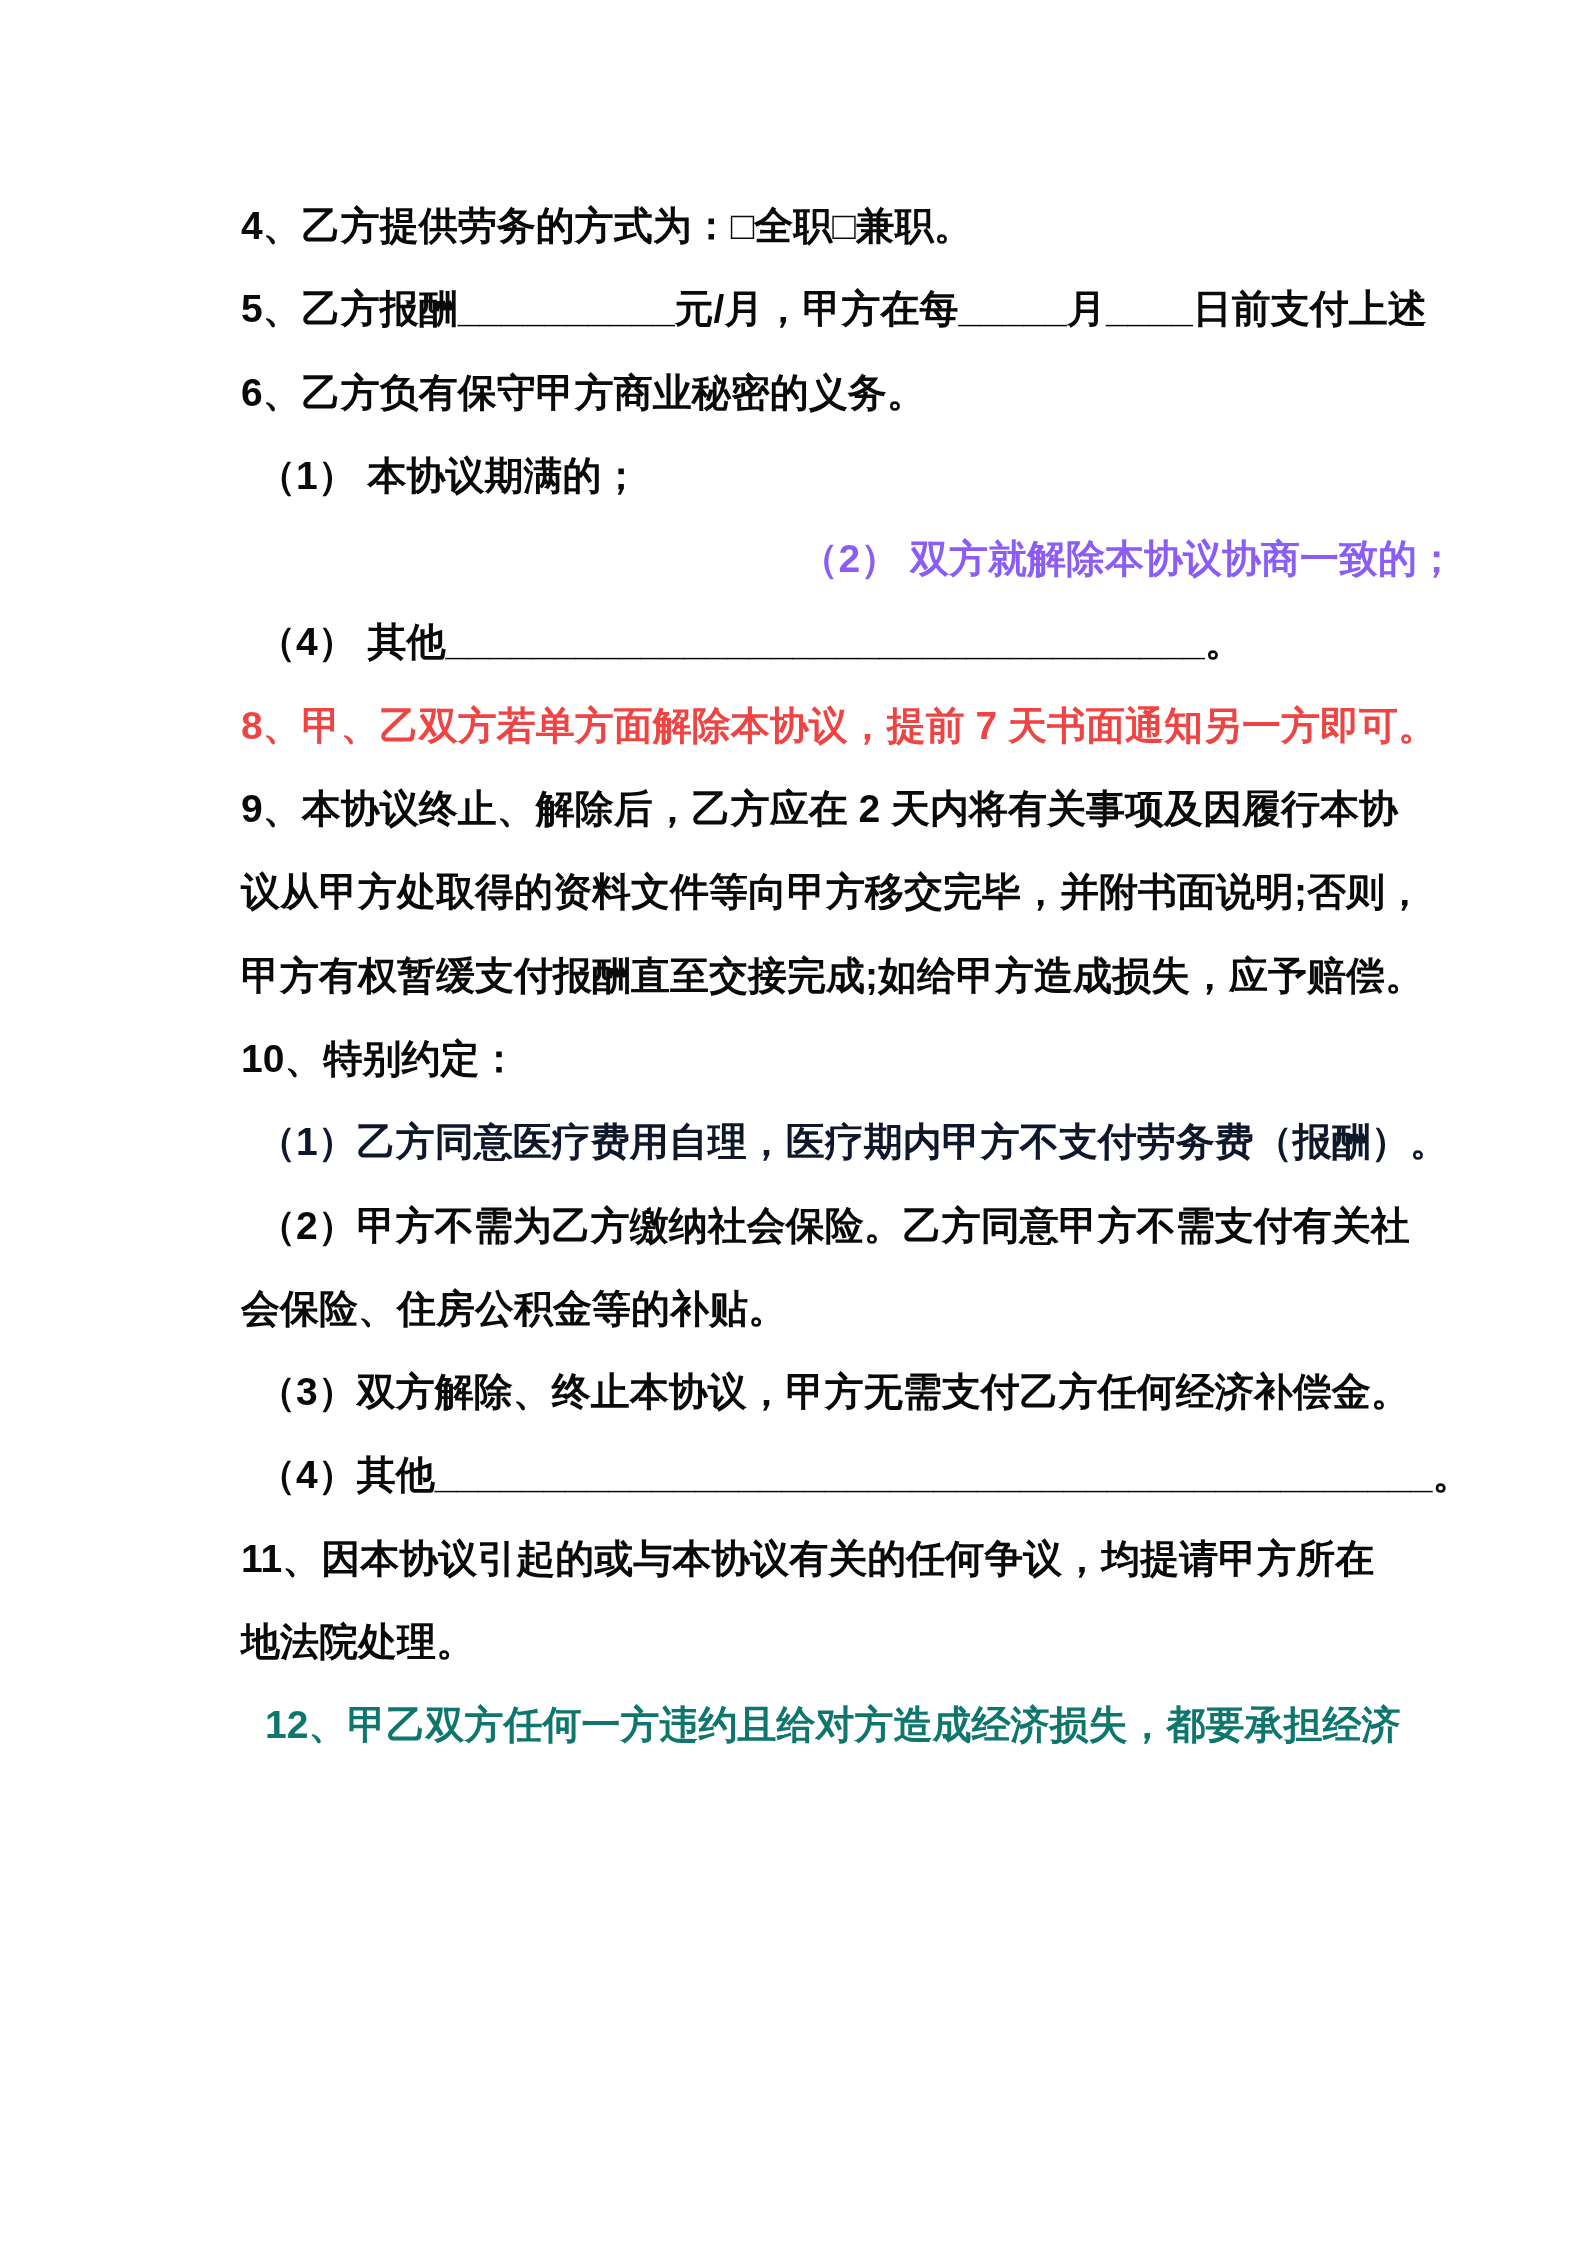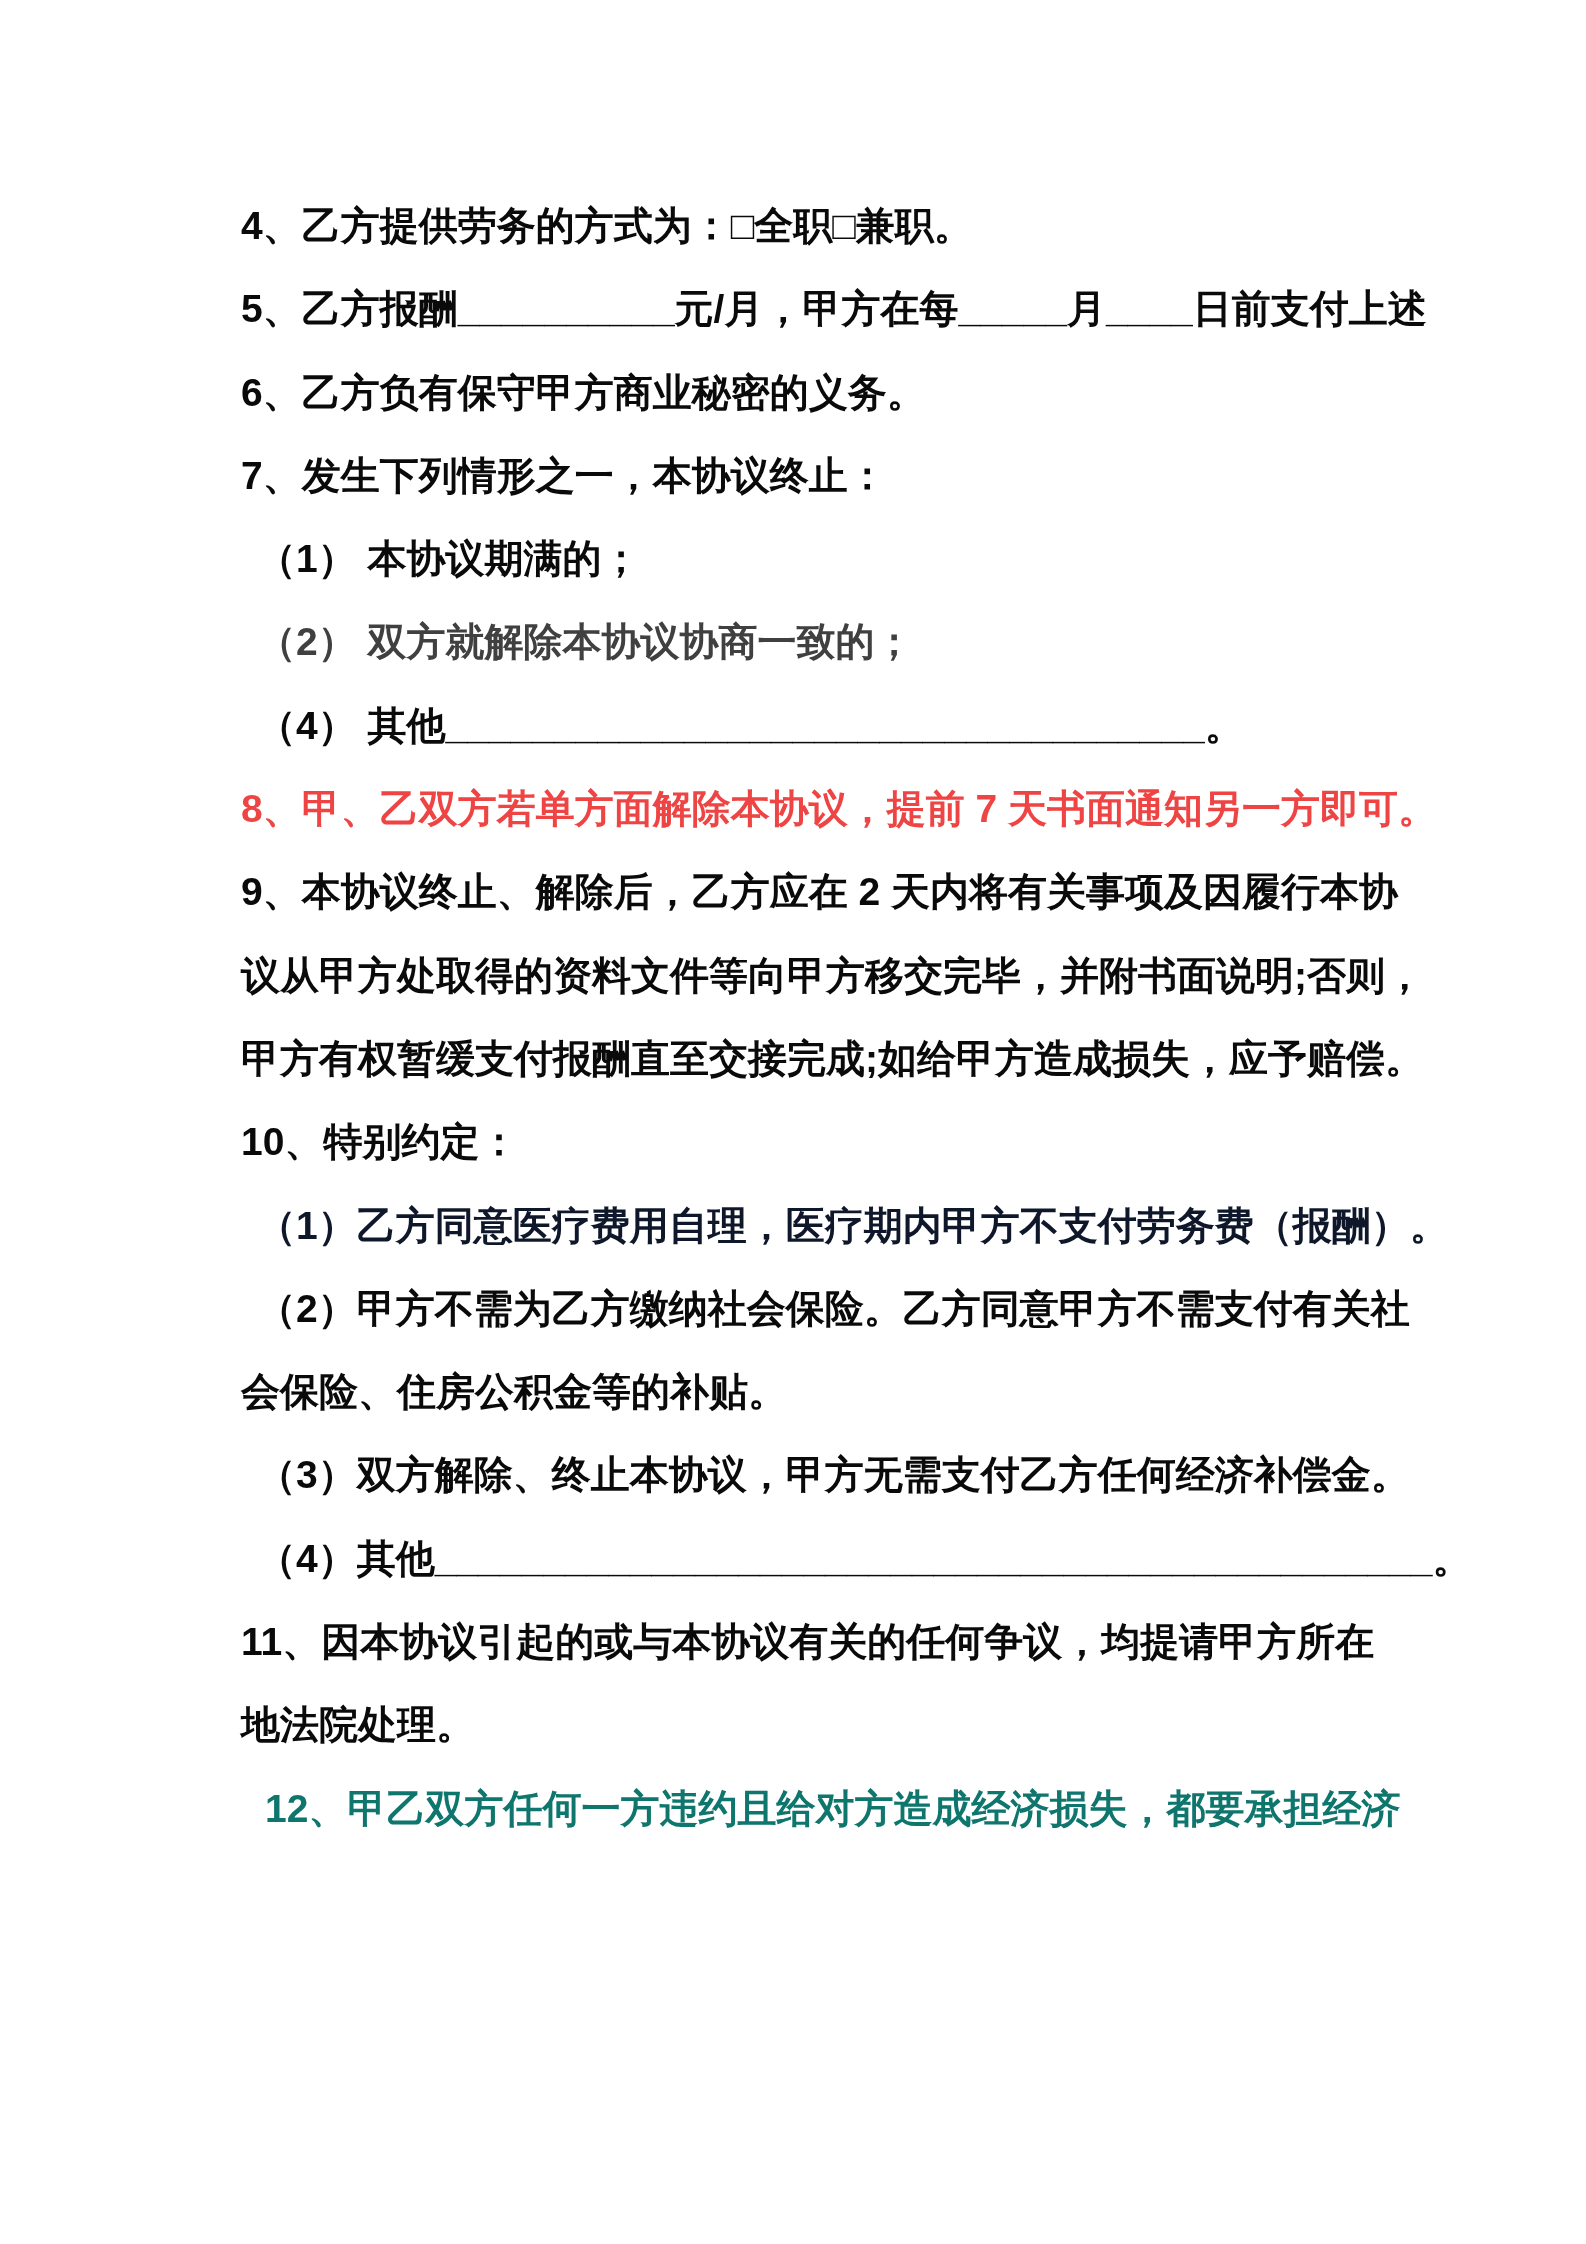--- a/index.html
+++ b/index.html
@@ -39,23 +39,22 @@
   }
 </style>
 </head>
 <body>
 
 <div class="page" style="background: rgb(255, 255, 255);">
   <div class="doc">
       <div class="line main" style="color: rgb(10, 10, 10);"><span>4、乙方提供劳务的方式为：</span><span class="checkbox">□</span><span>全职</span><span class="checkbox">□</span><span>兼职。</span></div>
       <div class="line main" style="color: rgb(10, 10, 10);"><span>5、乙方报酬</span><span class="blank">__________</span><span>元/月，甲方在每</span><span class="blank">_____</span><span>月</span><span class="blank">____</span><span>日前支付上述</span></div>
       <div class="line main" style="color: rgb(10, 10, 10);">6、乙方负有保守甲方商业秘密的义务。</div>
-      <div class="line main" style="color: rgb(10, 10, 10);">7、发生下列情形之一，本协议终止：</div>
       <div class="line sub" style="color: rgb(10, 10, 10);">（1） 本协议期满的；</div>
-      <div class="line sub" style="color: #404040;">（2） 双方就解除本协议协商一致的；</div>
+      <div class="line sub" style="color: #8b5cf6; text-align: right;">（2） 双方就解除本协议协商一致的；</div>
       <div class="line sub" style="color: rgb(10, 10, 10);"><span>（4） 其他</span><span class="blank">___________________________________</span><span>。</span></div>
       <div class="line main" style="color: #ef4444;">8、甲、乙双方若单方面解除本协议，提前 7 天书面通知另一方即可。</div>
       <div class="line main" style="color: rgb(10, 10, 10);">9、本协议终止、解除后，乙方应在 2 天内将有关事项及因履行本协</div>
       <div class="line main" style="color: rgb(10, 10, 10);">议从甲方处取得的资料文件等向甲方移交完毕，并附书面说明;否则，</div>
       <div class="line main" style="color: rgb(10, 10, 10);">甲方有权暂缓支付报酬直至交接完成;如给甲方造成损失，应予赔偿。</div>
       <div class="line main" style="color: rgb(10, 10, 10);">10、特别约定：</div>
       <div class="line sub" style="color: #0f172a;">（1）乙方同意医疗费用自理，医疗期内甲方不支付劳务费（报酬）。</div>
       <div class="line sub" style="color: rgb(10, 10, 10);">（2）甲方不需为乙方缴纳社会保险。乙方同意甲方不需支付有关社</div>
       <div class="line main" style="color: rgb(10, 10, 10);">会保险、住房公积金等的补贴。</div>
       <div class="line sub" style="color: rgb(10, 10, 10);">（3）双方解除、终止本协议，甲方无需支付乙方任何经济补偿金。</div>

